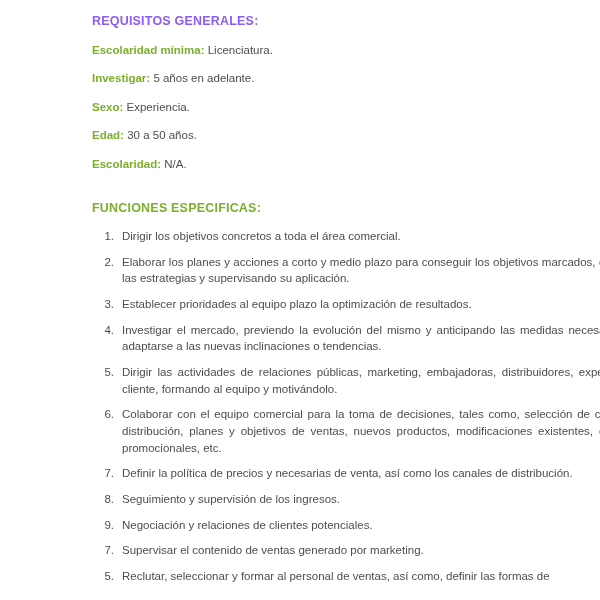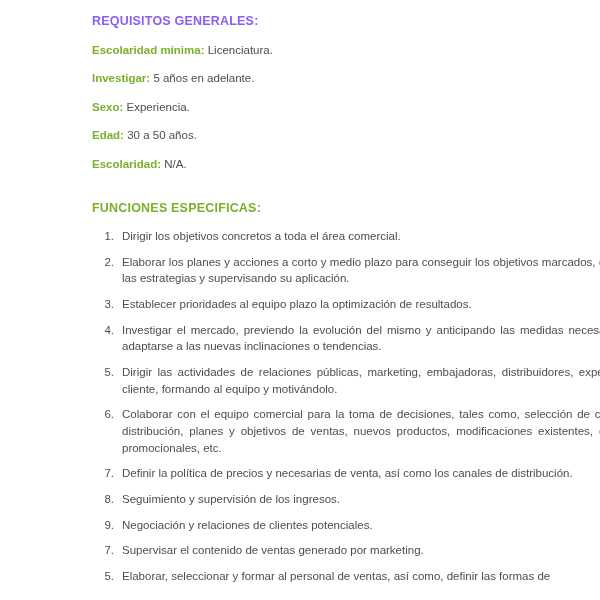--- a/index.html
+++ b/index.html
@@ -158,18 +158,18 @@
       <li>
         <span class="num">9.</span>
         <span>Negociación y relaciones de clientes potenciales.</span>
       </li>
       <li>
         <span class="num">7.</span>
         <span>Supervisar el contenido de ventas generado por marketing.</span>
       </li>
       <li>
         <span class="num">5.</span>
-        <span>Elaborar, seleccionar y formar al personal de ventas, así como, definir las formas de</span>
+        <span>Reclutar, seleccionar y formar al personal de ventas, así como, definir las formas de</span>
       </li>
     </ol>
 
   </div>
 </div>
 
 </body></html>

